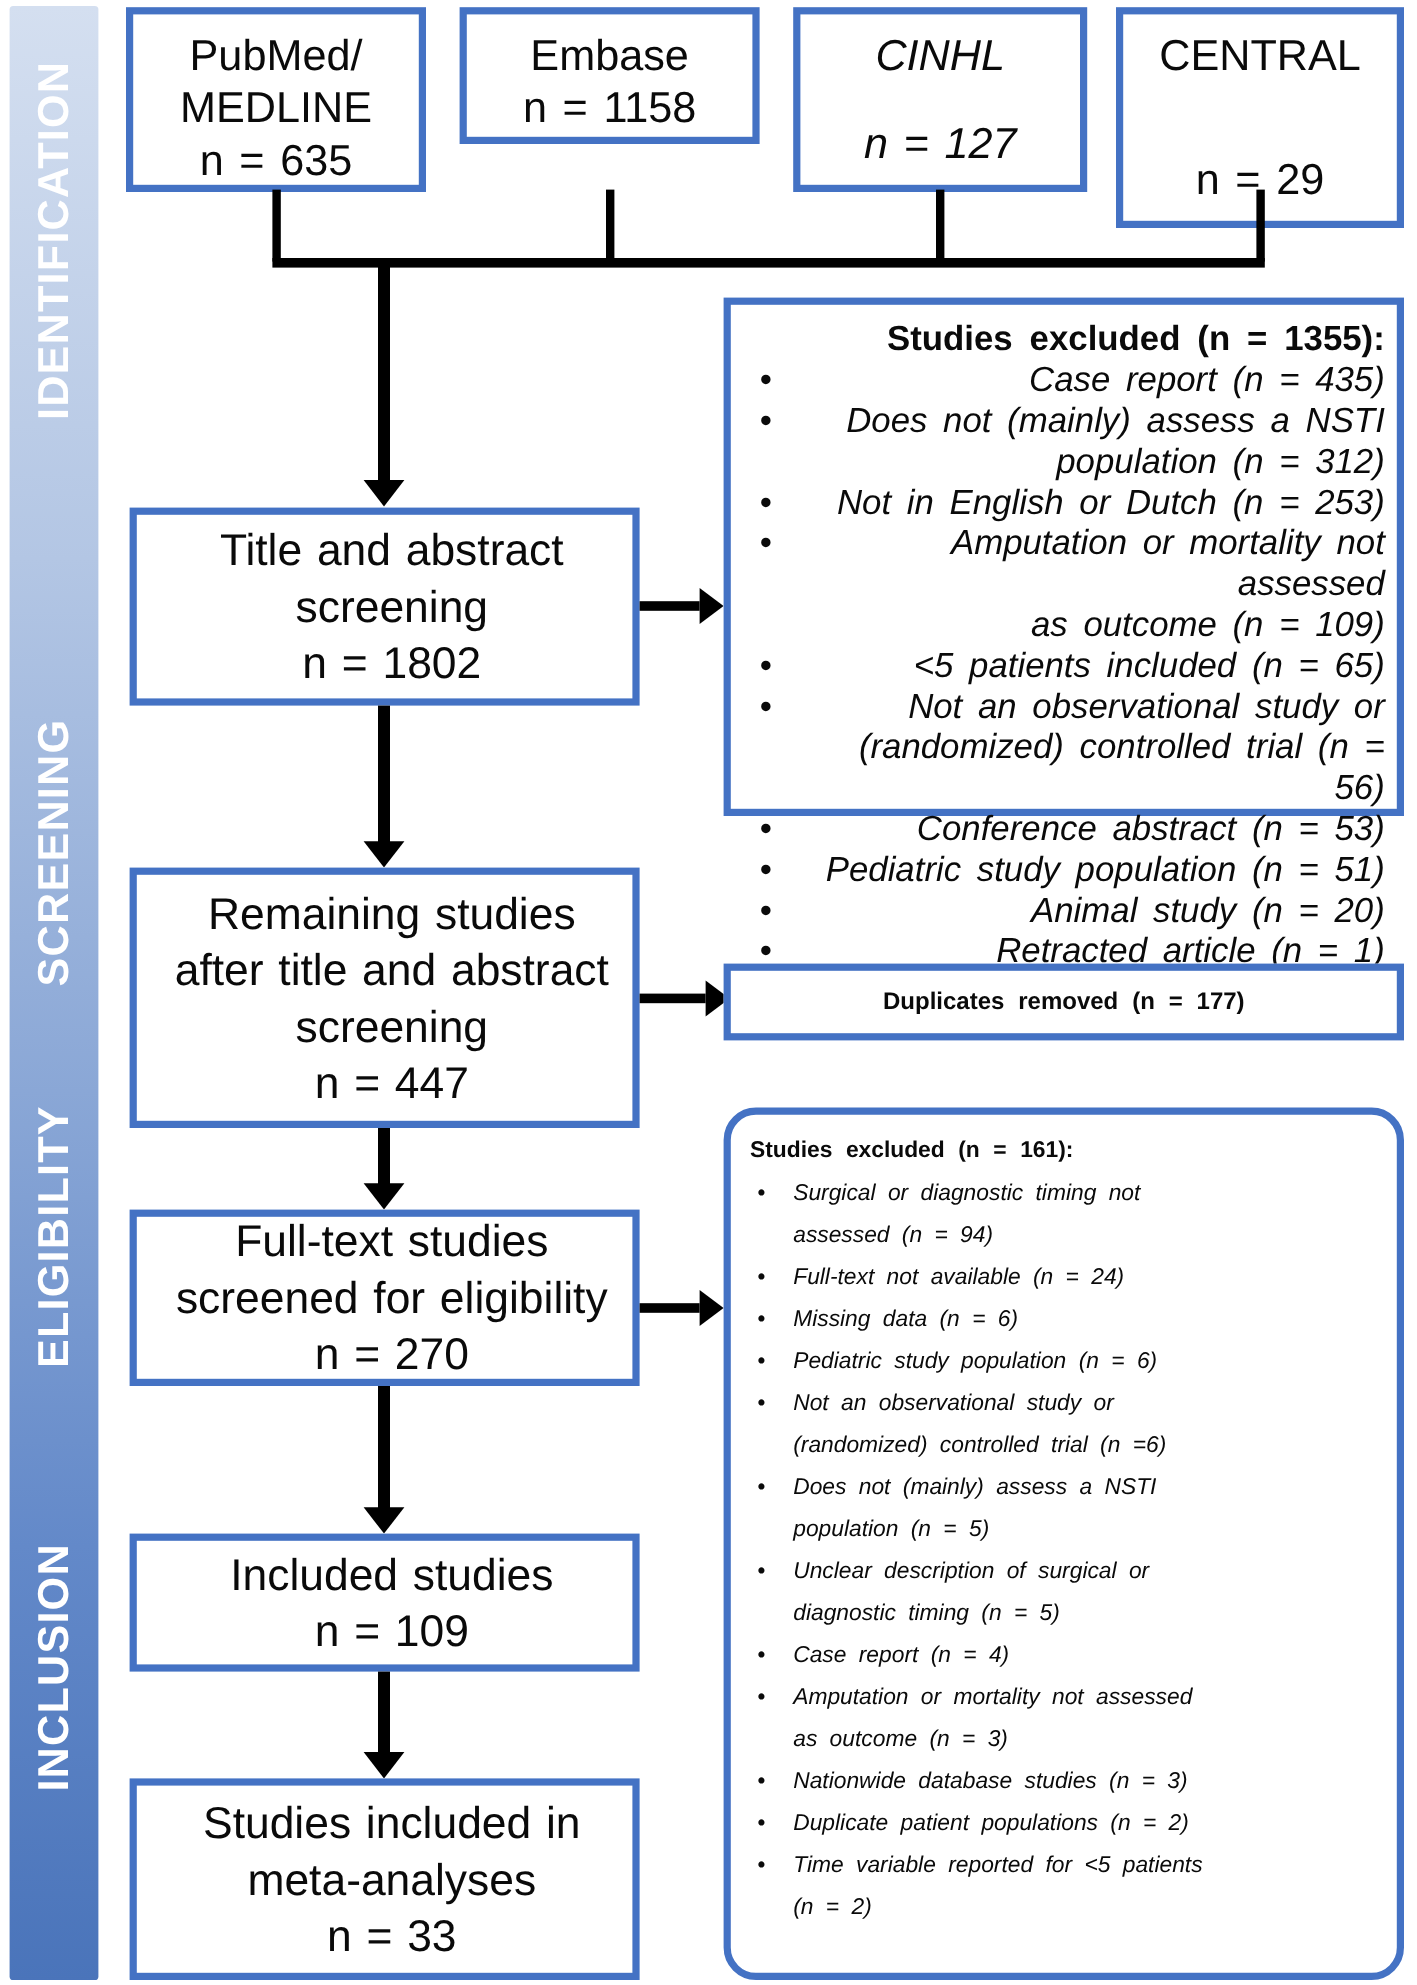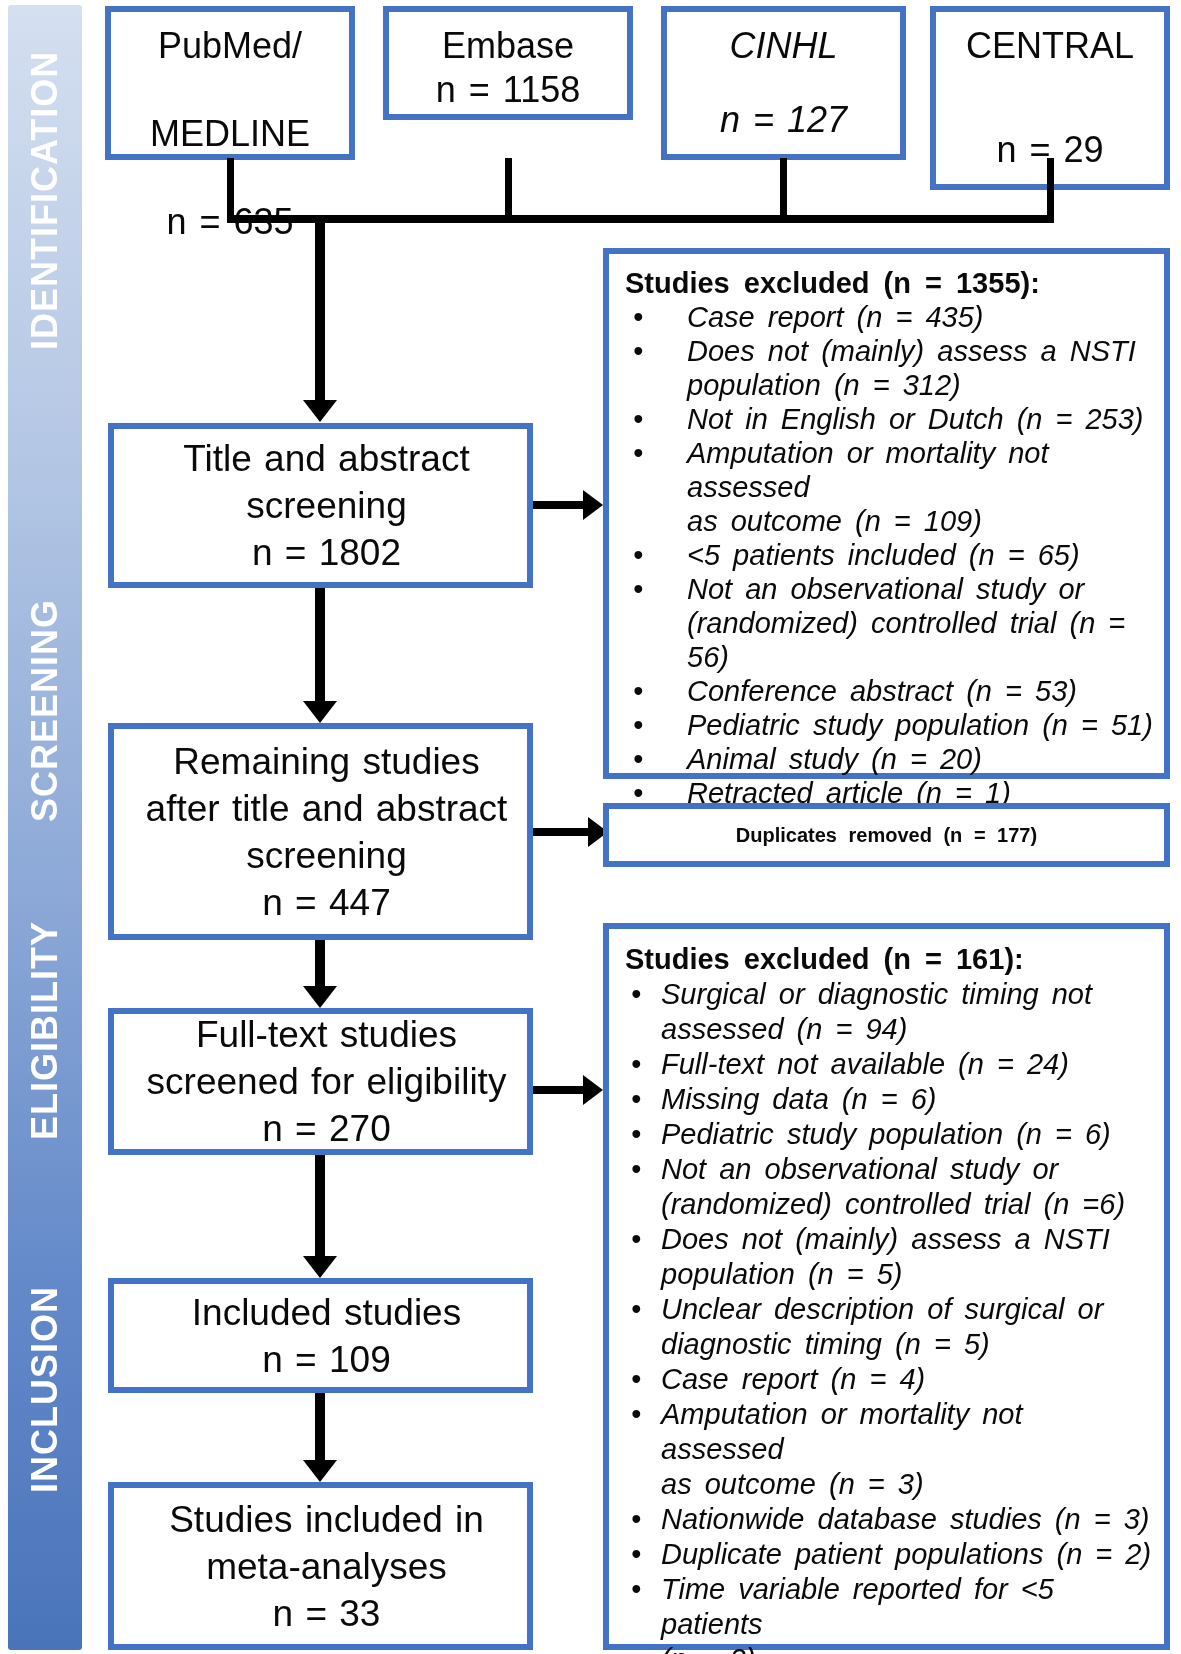--- a/index.html
+++ b/index.html
@@ -25,21 +25,21 @@
   .src-box{display:flex;flex-direction:column;justify-content:space-between;
     align-items:center;text-align:center;font-size:36px;line-height:44px;padding:12px 4px;word-spacing:3px;}
   .flow-box{display:flex;flex-direction:column;justify-content:center;
     align-items:center;text-align:center;font-size:37px;line-height:47px;word-spacing:2px;padding-left:12px;}
   .ex-box{padding:12px 10px 8px 16px;font-size:29px;word-spacing:5px;}
   .ex-box .ex-title{font-weight:bold;line-height:34px;word-spacing:6px;}
   .ex-list{list-style:none;margin:0;padding:0;}
   .ex-list li{position:relative;white-space:pre-line;font-style:italic;}
   #exclusion-screening .ex-list li{padding-left:62px;line-height:34px;}
   #exclusion-screening .ex-list li::before{content:"\2022";position:absolute;left:8px;}
-  #exclusion-eligibility{font-size:29px;}
+  #exclusion-eligibility{font-size:19px;border-radius:27px;}
   #exclusion-eligibility .ex-list li{padding-left:36px;line-height:35px;}
   #exclusion-eligibility .ex-list li::before{content:"\2022";position:absolute;left:6px;}
   #exclusion-eligibility .ex-title{line-height:36px;}
   .dup-box{display:flex;align-items:center;justify-content:center;text-align:center;
     font-size:20px;font-weight:bold;word-spacing:6px;}
   
   .line{position:absolute;background:#000000;}
   .head-down{position:absolute;width:0;height:0;
     border-left:17px solid transparent;border-right:17px solid transparent;border-top:22px solid #000;}
   .head-right{position:absolute;width:0;height:0;
@@ -49,21 +49,21 @@
 <body>
 
 <div id="canvas">
 
   <div class="sidebar"></div>
   <div class="stage-label" style="top:60px;height:290px;">IDENTIFICATION</div>
   <div class="stage-label" style="top:565px;height:290px;">SCREENING</div>
   <div class="stage-label" style="top:885px;height:290px;">ELIGIBILITY</div>
   <div class="stage-label" style="top:1245px;height:290px;">INCLUSION</div>
 
-  <div class="box src-box" style="left:105px;top:6px;width:250px;height:154px;gap:44px;">
+  <div class="box src-box" style="left:105px;top:6px;width:250px;height:154px;">
     <div>PubMed/</div>
     <div>MEDLINE</div>
     <div>n = 635</div>
   </div>
   <div class="box src-box" style="left:383px;top:6px;width:250px;height:114px;">
     <div>Embase</div>
     <div>n = 1158</div>
   </div>
   <div class="box src-box" style="left:661px;top:6px;width:245px;height:154px;font-style:italic;">
     <div>CINHL</div>
@@ -127,21 +127,21 @@
 
   <div class="line" style="left:533px;top:501px;width:50px;height:8px;"></div>
   <div class="head-right" style="left:583px;top:490px;"></div>
 
   <div class="line" style="left:533px;top:828px;width:55px;height:8px;"></div>
   <div class="head-right" style="left:588px;top:817px;"></div>
 
   <div class="line" style="left:533px;top:1086px;width:50px;height:8px;"></div>
   <div class="head-right" style="left:583px;top:1075px;"></div>
 
-  <div id="exclusion-screening" class="box ex-box" style="left:603px;top:248px;width:567px;height:531px;">
+  <div id="exclusion-screening" class="box ex-box" style="left:603px;top:248px;width:567px;height:432px;text-align:right;">
     <div class="ex-title">Studies excluded (n = 1355):</div>
     <ul class="ex-list">
       <li>Case report (n = 435)</li>
       <li>Does not (mainly) assess a NSTI
 population (n = 312)</li>
       <li>Not in English or Dutch (n = 253)</li>
       <li>Amputation or mortality not assessed
 as outcome (n = 109)</li>
       <li>&lt;5 patients included (n = 65)</li>
       <li>Not an observational study or

